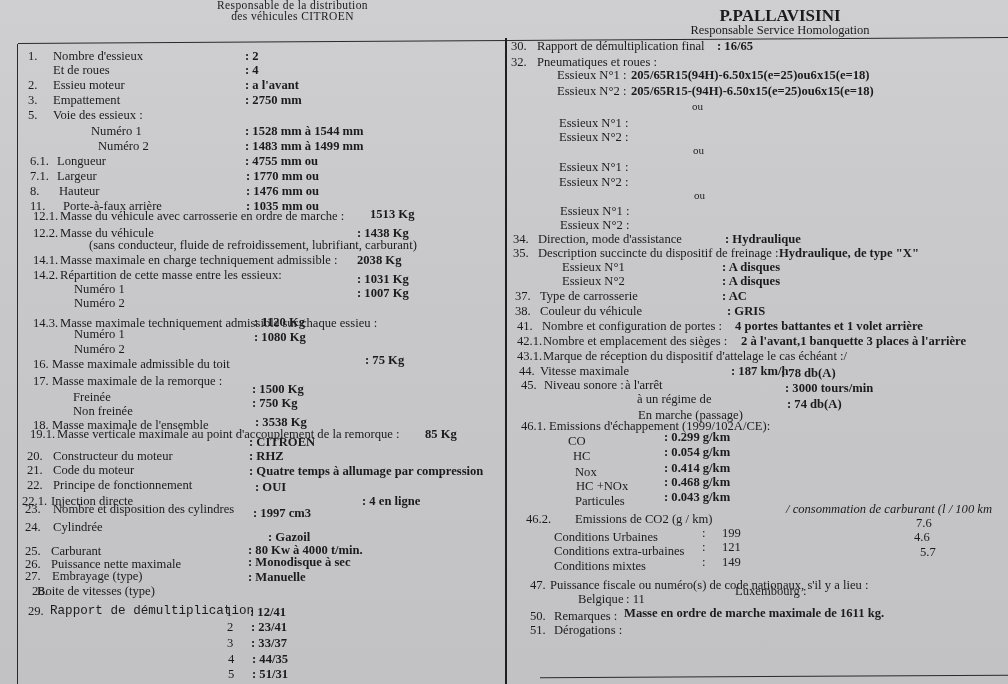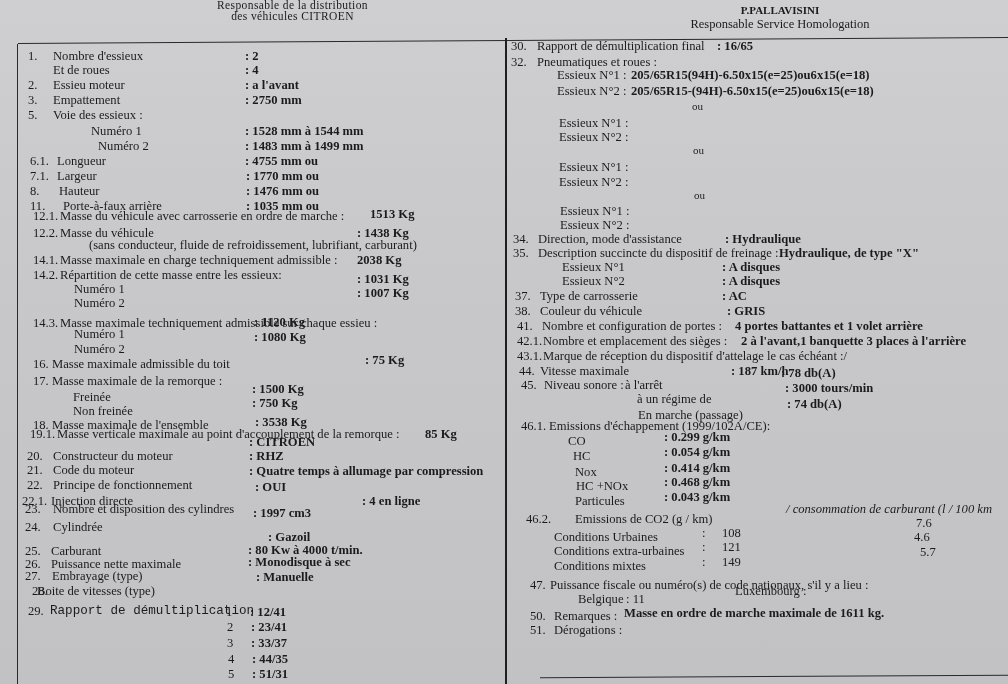--- a/index.html
+++ b/index.html
@@ -10,21 +10,21 @@
     color:#1b1b1d;
     position:relative;
   }
   .paper {
     position:absolute; left:0; top:0; width:1008px; height:684px;
     background: linear-gradient(180deg,#cfcfd1 0%,#c8c8ca 40%,#c2c2c5 100%);
   }
   .hdr { position:absolute; text-align:center; font-size:11.5px; line-height:11px; letter-spacing:0.4px; }
   .hdr-left { left:200px; top:0px; width:185px; }
   .hdr-right { left:640px; top:3px; width:280px; font-size:12.5px; line-height:14px; letter-spacing:0; }
-  .hdr-right .name { font-weight:bold; font-size:11px; }
+  .hdr-right .name { font-weight:bold; font-size:17px;margin-top:6px; }
 
   .frame-top { position:absolute; left:18px; top:43px; width:990px; height:0; border-top:1.5px solid #2a2a2c; transform:rotate(-0.35deg); transform-origin:left; }
   .frame-left { position:absolute; left:17px; top:44px; height:640px; border-left:1.5px solid #2a2a2c; }
   .frame-mid { position:absolute; left:505px; top:38px; height:646px; border-left:2.5px solid #1f1f21; }
   .frame-bot { position:absolute; left:540px; top:676px; width:468px; border-top:1.5px solid #2a2a2c; transform:rotate(-0.3deg); }
 
   .row { position:absolute; font-size:12.6px; white-space:nowrap; line-height:14px; }
   .num { position:absolute; }
   .lbl { position:absolute; }
   .val { position:absolute; font-weight:bold; }
@@ -226,21 +226,21 @@
         <span class="val" style="left: 248px; top: -14px;">: 80 Kw à 4000 t/min.</span>
       </div>
       <div class="row" style="left: 0px; top: 569px;">
         <span class="num" style="left: 25px;">27.</span>
         <span class="lbl" style="left: 52px;">Embrayage (type)</span>
         <span class="val" style="left: 248px; top: -14px;">: Monodisque à sec</span>
       </div>
       <div class="row" style="left: 0px; top: 584px;">
         <span class="num" style="left: 32px;">28.</span>
         <span class="lbl" style="left: 37px;">Boite de vitesses (type)</span>
-        <span class="val" style="left: 256px; top: -14px;">: Manuelle</span>
+        <span class="val" style="left: 248px; top: -14px;">: Manuelle</span>
       </div>
       <div class="row" style="left: 0px; top: 604px;">
         <span class="num" style="left: 28px;">29.</span>
         <span class="lbl" style="left: 50px; font-family: Liberation Mono, monospace;">Rapport de démultiplication</span>
         <span class="val" style="left: 0px; top: 0px;"></span>
       </div>
       <div class="row" style="left: 226px; top: 605px;">
         <span class="lbl" style="left: 0px;">1</span>
         <span class="val" style="left: 24px;">: 12/41</span>
       </div>
@@ -376,21 +376,21 @@
 
     <div class="row" style="left:526px;top:512px;">
       <span class="num" style="left:0">46.2.</span>
       <span class="lbl" style="left:49px">Emissions de CO2  (g / km)</span>
       <span class="lbl it" style="left:260px;top:-10px">/   consommation de carburant  (l / 100 km</span>
     </div>
     <div id="co2">
         <div class="row" style="left: 554px; top: 530px;">
           <span class="lbl" style="left: 0px;">Conditions Urbaines</span>
           <span class="lbl" style="left: 148px; top: -4px;">:</span>
-          <span class="lbl" style="left: 168px; top: -4px;">108</span>
+          <span class="lbl" style="left: 168px; top: -4px;">199</span>
           <span class="lbl" style="left: 362px; top: -14px;">7.6</span>
         </div>
         <div class="row" style="left: 554px; top: 544px;">
           <span class="lbl" style="left: 0px;">Conditions extra-urbaines</span>
           <span class="lbl" style="left: 148px; top: -4px;">:</span>
           <span class="lbl" style="left: 168px; top: -4px;">121</span>
           <span class="lbl" style="left: 360px; top: -14px;">4.6</span>
         </div>
         <div class="row" style="left: 554px; top: 559px;">
           <span class="lbl" style="left: 0px;">Conditions mixtes</span>

